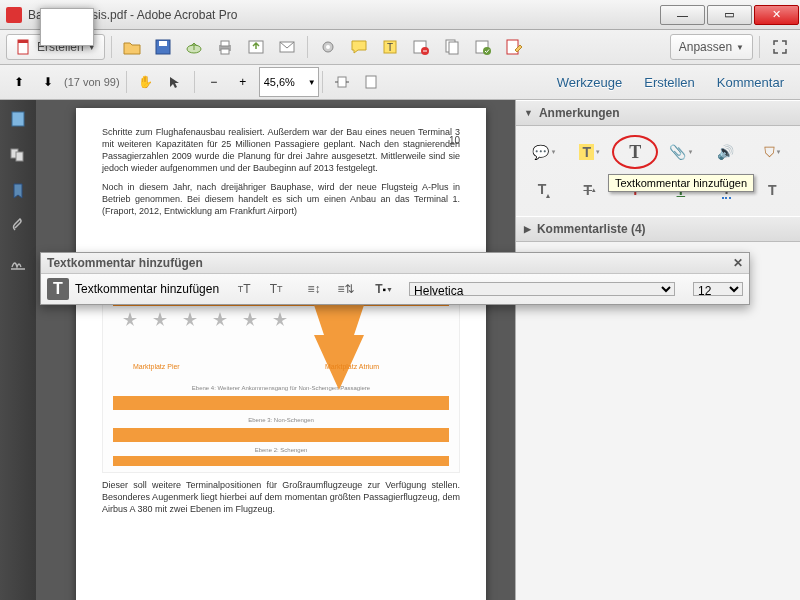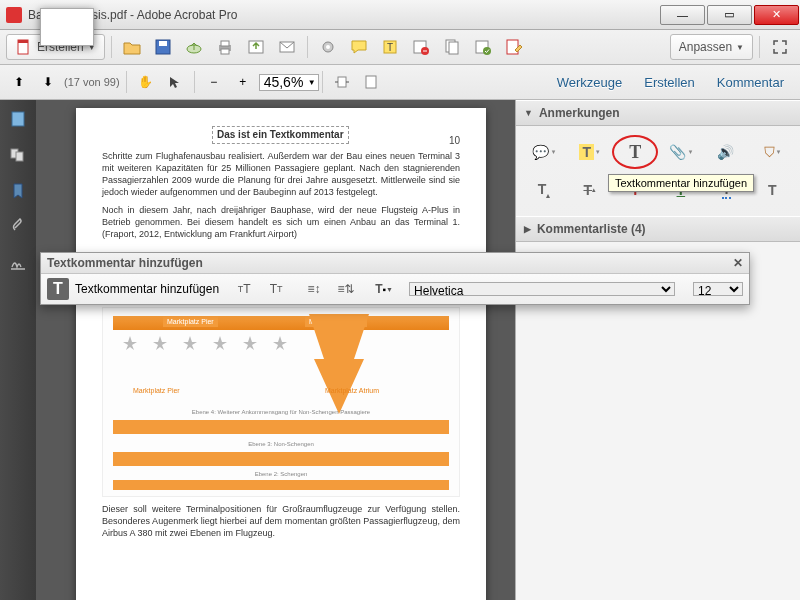--- a/index.html
+++ b/index.html
@@ -12,21 +12,21 @@
 .titlebar .winbtns { display: flex; }
 .titlebar .winbtn { width: 45px; height: 20px; margin: 2px 1px; display:flex;align-items:center;justify-content:center; border:1px solid #888; border-radius:2px; background: linear-gradient(#f8f8f8,#ddd); font-size: 11px; }
 .titlebar .winbtn.close { background: linear-gradient(#f08080,#d22); color:#fff; border-color:#a00; }
 
 
 .toolbar { background: linear-gradient(#f2f2f2,#e8e8e8); border-bottom:1px solid #b8b8b8; display:flex; align-items:center; padding: 17px 6px; gap:3px; }
 .toolbar .btn { height: 26px; min-width:26px; display:inline-flex; align-items:center; justify-content:center; border:1px solid transparent; border-radius:3px; padding:0 4px; font-size:12px; cursor:pointer; }
 .toolbar .sep { width:1px; height:22px; background:#c8c8c8; margin:0 3px; }
 .toolbar .txtbtn { background:linear-gradient(#fff,#eee); border:1px solid #bbb; padding:0 8px; font-size:12px; color:#555; }
 .toolbar input.page { width:30px; height:22px; border:1px solid #aaa; text-align:center; font-size:12px; }
-.toolbar .zoom { width:60px; height:17px; border:1px solid #aaa; font-size:14px; padding:0 4px; }
+.toolbar .zoom { width:60px; height:30px; border:1px solid #aaa; font-size:11px; padding:0 4px; }
 
 .icoimg { width:18px; height:18px; display:inline-block; }
 
 .rightlinks { margin-left:auto; display:flex; gap:2px; }
 .rightlinks .link { padding:4px 10px; font-size:13px; font-weight:400; color:#25608f; text-shadow:0 1px 0 #fff; cursor:pointer; border-radius:3px; }
 
 
 .workarea { display:flex; height: calc(600px - 30px - 34px - 34px); }
 .sidebar { width:36px; background:linear-gradient(to right,#4a4a4a,#3a3a3a); display:flex; flex-direction:column; align-items:center; padding-top:8px; gap:14px;}
 .sidebar .sbtn { width:22px; height:22px; border-radius:2px; display:flex; align-items:center; justify-content:center; cursor:pointer; }
@@ -245,21 +245,20 @@
     <div class="sbtn">
         <svg width="18" height="18" viewBox="0 0 18 18">
           <path d="M3 13 q3 -8 5 0 q2 -6 4 0 M2 15 h14" fill="none" stroke="#bbb" stroke-width="1.3"></path>
         </svg>
       </div>
   </div>
 
   <div class="docpane">
     <div class="page">
       <div class="pageno">10</div>
-      <div class="hcomment">Das ist ein Textkommentar</div>
       <p>Schritte zum Flughafenausbau realisiert. Außerdem war der Bau eines neuen Terminal 3 mit weiteren Kapazitäten für 25 Millionen Passagiere geplant. Nach den stagnierenden Passagierzahlen 2009 wurde die Planung für drei Jahre ausgesetzt. Mittlerweile sind sie jedoch wieder aufgenommen und der Baubeginn auf 2013 festgelegt.</p>
       <p>Noch in diesem Jahr, nach dreijähriger Bauphase, wird der neue Flugsteig A-Plus in Betrieb genommen. Bei diesem handelt es sich um einen Anbau an das Terminal 1. (Fraport, 2012, Entwicklung am Frankfurt Airport)</p>
       <div style="height:42px"></div>
       <p>Flugsteig A gebaut wurde, wird der neue Flugsteig A-Plus genannt.</p>
       <div class="diagram">
         <div class="diag-top"></div>
         <div class="diag-lbl" style="top:8px;left:60px">Marktplatz Pier</div>
         <div class="diag-lbl" style="top:8px;right:92px">Marktplatz Atrium</div>
 
         <svg class="diag-plane" style="top:26px;left:18px" viewBox="0 0 18 18">

